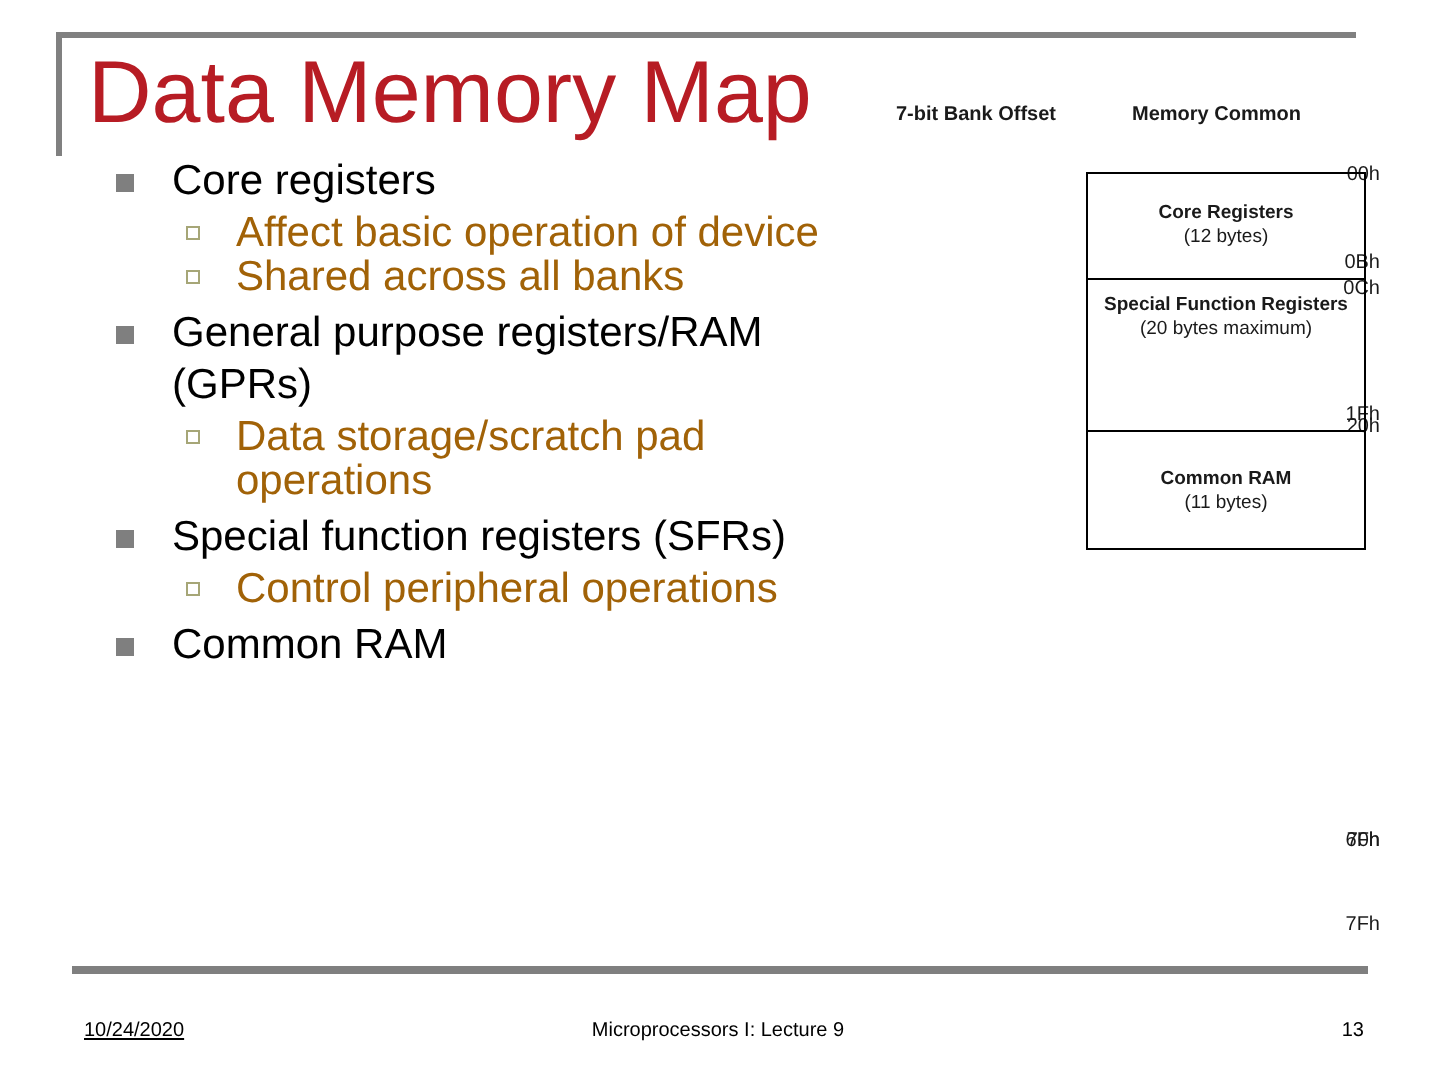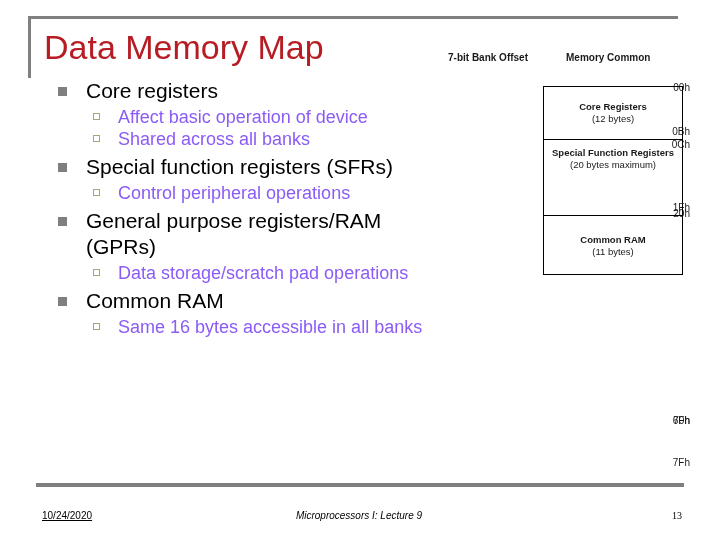--- a/index.html
+++ b/index.html
@@ -31,21 +31,21 @@
     width: 3px;
     height: 62px;
     background: #808080;
   }
 
   
   .slide-title {
     position: absolute;
     left: 44px;
     top: 27px;
-    font-size: 34px;
+    font-size: 44px;
     line-height: 40px;
     color: #B71C24;
     white-space: nowrap;
     letter-spacing: 0px;
   }
 
   
   .bullets {
     position: absolute;
     left: 56px;
@@ -64,23 +64,23 @@
     position: absolute;
     left: 2px;
     top: 9px;
     width: 9px;
     height: 9px;
     background: #7F7F7F;
   }
   .lvl2 {
     position: relative;
     padding-left: 62px;
-    font-size: 18px;
+    font-size: 21px;
     line-height: 22px;
-    color: #8b5cf6;
+    color: #a16207;
   }
   .lvl2 > .sq2 {
     position: absolute;
     left: 37px;
     top: 7px;
     width: 7px;
     height: 7px;
     border: 1px solid #A6A677;
     background: #FFFFFF;
     box-sizing: border-box;
@@ -156,22 +156,22 @@
   .footer {
     position: absolute;
     top: 510px;
     left: 0;
     width: 720px;
     height: 16px;
     font-size: 10px;
     color: #000000;
   }
   .ft-date { position: absolute; left: 42px; top: 0; text-decoration: underline; }
-  .ft-center { position: absolute; left: 0; top: 0; width: 718px; text-align: center; font-style: italic; }
-  .ft-page { position: absolute; right: 38px; top: 0; font-family: Liberation Serif, serif; }
+  .ft-center { position: absolute; left: 0; top: 0; width: 718px; text-align: center; }
+  .ft-page { position: absolute; right: 38px; top: 0; }
 </style>
 </head>
 <body>
 
 <div class="top-rule"></div>
 <div class="left-rule"></div>
 
 <div class="slide-title">Data Memory Map</div>
 
 <div class="bullets">
@@ -187,47 +187,43 @@
     </div>
     <div class="lvl2">
       <span class="sq2"></span>
       <span>Shared across all banks</span>
     </div>
   </div>
 
   <div class="grp">
     <div class="lvl1">
       <span class="sq1"></span>
+      <span>General purpose registers/RAM (GPRs)</span>
+    </div>
+    <div class="lvl2">
+      <span class="sq2"></span>
+      <span>Data storage/scratch pad operations</span>
+    </div>
+  </div>
+
+  <div class="grp">
+    <div class="lvl1">
+      <span class="sq1"></span>
       <span>Special function registers (SFRs)</span>
     </div>
     <div class="lvl2">
       <span class="sq2"></span>
       <span>Control peripheral operations</span>
     </div>
   </div>
 
-  <div class="grp">
-    <div class="lvl1">
-      <span class="sq1"></span>
-      <span>General purpose registers/RAM (GPRs)</span>
-    </div>
-    <div class="lvl2">
-      <span class="sq2"></span>
-      <span>Data storage/scratch pad operations</span>
-    </div>
-  </div>
-
   <div class="grp-tight">
     <div class="lvl1">
       <span class="sq1"></span>
       <span>Common RAM</span>
-    </div>
-    <div class="lvl2">
-      <span class="sq2"></span>
-      <span>Same 16 bytes accessible in all banks</span>
     </div>
   </div>
 
 </div>
 
 <div class="diagram">
 
   <div class="dg-head offset-h">7-bit Bank Offset</div>
   <div class="dg-head region-h">Memory Common</div>
 

